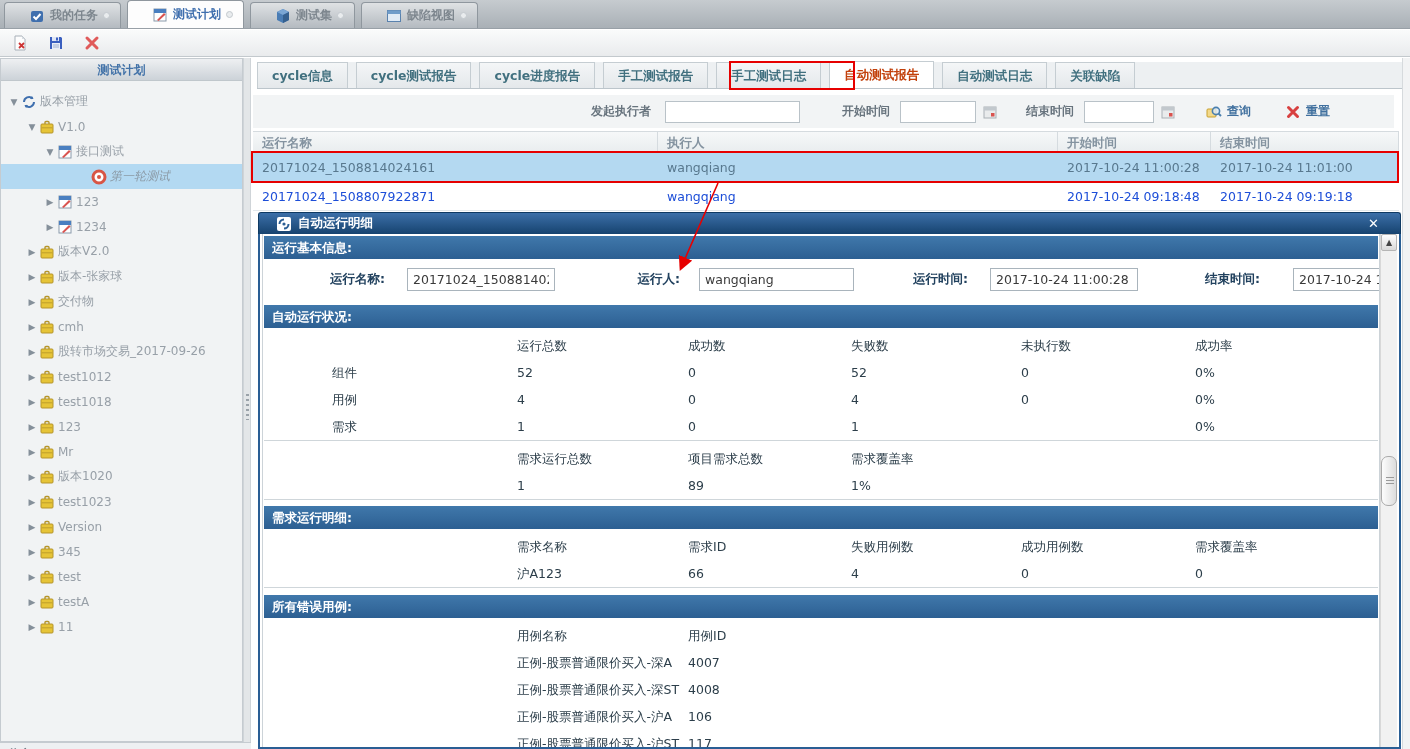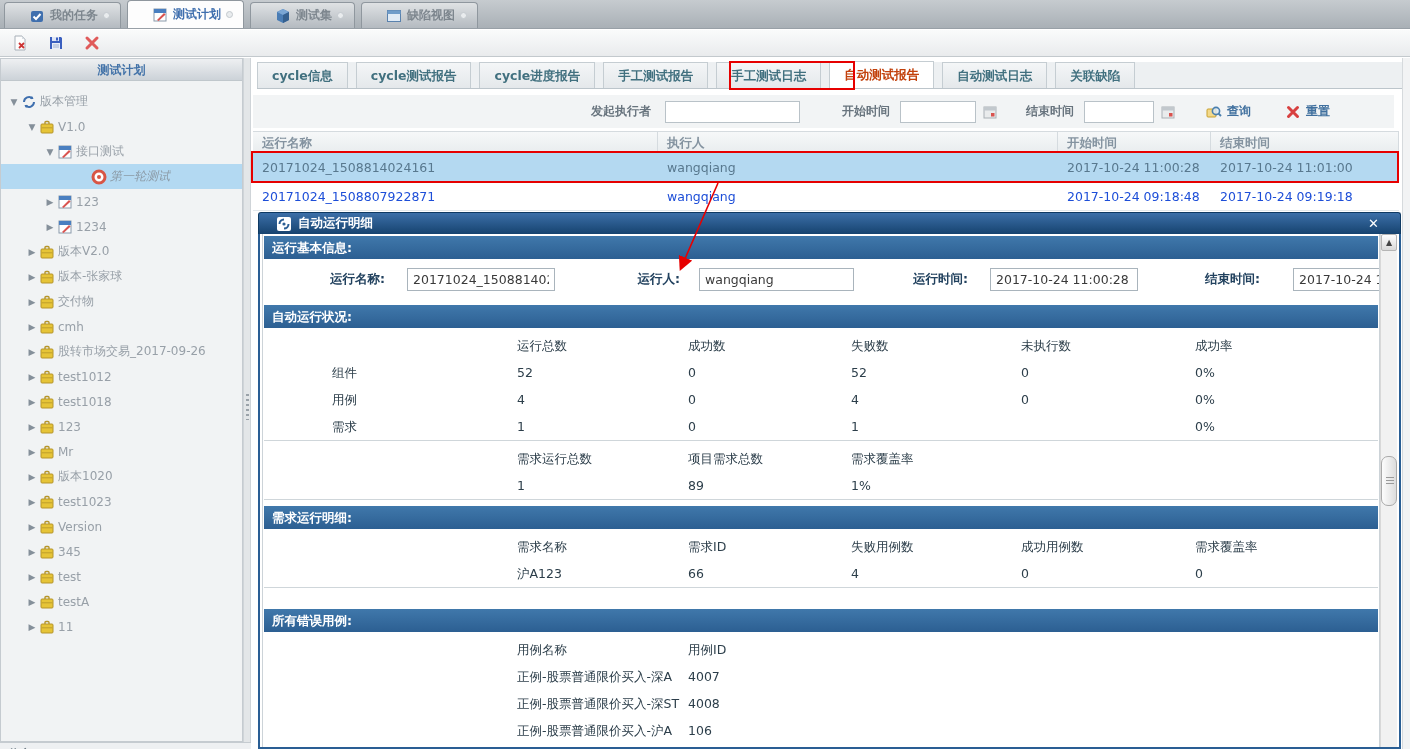--- a/index.html
+++ b/index.html
@@ -607,21 +607,21 @@
           <span class="mcell">失败用例数</span>
           <span class="mcell">成功用例数</span>
           <span class="mcell">需求覆盖率</span>
           <span class="mcell"></span>
           <span class="mcell">沪A123</span>
           <span class="mcell">66</span>
           <span class="mcell">4</span>
           <span class="mcell">0</span>
           <span class="mcell">0</span>
         </div>
-      <div class="sec-bar" style="margin-top:21px">所有错误用例:</div>
+      <div class="sec-bar" style="margin-top:7px">所有错误用例:</div>
       <div class="mgrid nb" id="err-grid">
           <span class="mcell"></span>
           <span class="mcell">用例名称</span>
           <span class="mcell">用例ID</span>
           <span class="mcell"></span>
           <span class="mcell"></span>
           <span class="mcell"></span>
           <span class="mcell"></span>
           <span class="mcell">正例-股票普通限价买入-深A</span>
           <span class="mcell">4007</span>

